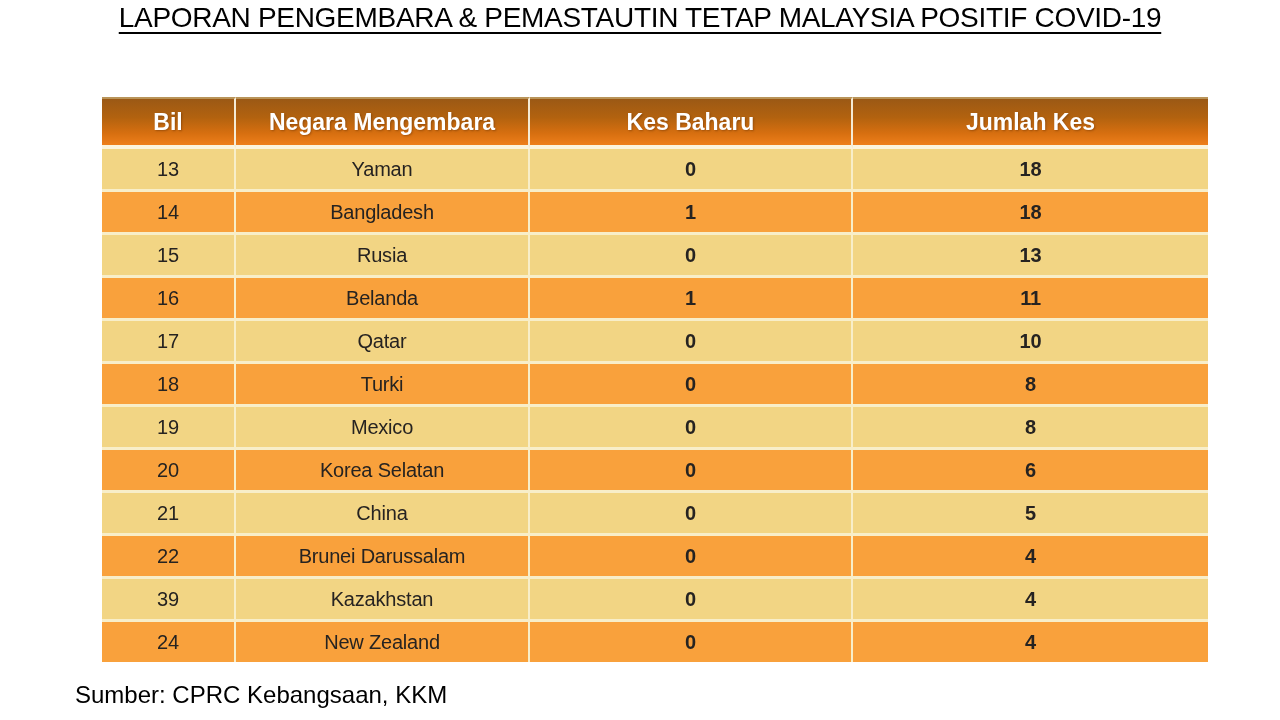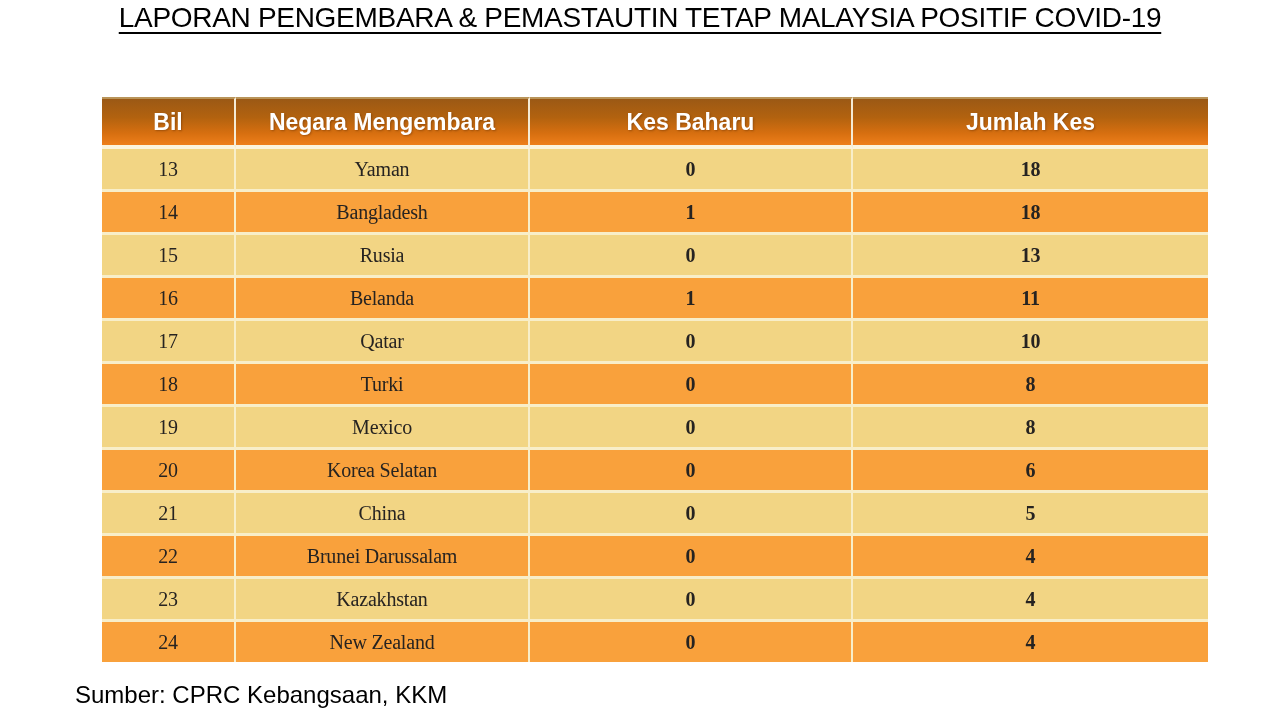--- a/index.html
+++ b/index.html
@@ -72,21 +72,20 @@
 
   tbody td {
     height: 40px;
     text-align: center;
     vertical-align: middle;
     font-size: 20px;
     color: var(--body-text);
     border-bottom: 3px solid var(--separator);
     padding: 0;
     letter-spacing: -0.2px;
-    font-family: Liberation Serif, serif;
   }
   tbody td:not(:last-child) { border-right: 2px solid var(--separator); }
   tbody tr:last-child td { border-bottom: none; }
   tbody tr.light td { background: var(--row-light); }
   tbody tr.orange td { background: var(--row-orange); text-align: center; }
   tbody td.num { font-weight: 700; }
 
   
   .footer {
     position: absolute;
@@ -175,21 +174,21 @@
           <td class="num">0</td>
           <td class="num">5</td>
         </tr>
         <tr class="orange">
           <td>22</td>
           <td>Brunei Darussalam</td>
           <td class="num">0</td>
           <td class="num">4</td>
         </tr>
         <tr class="light">
-          <td>23</td>
+          <td>39</td>
           <td>Kazakhstan</td>
           <td class="num">0</td>
           <td class="num">4</td>
         </tr>
         <tr class="orange">
           <td>24</td>
           <td>New Zealand</td>
           <td class="num">0</td>
           <td class="num">4</td>
         </tr>

